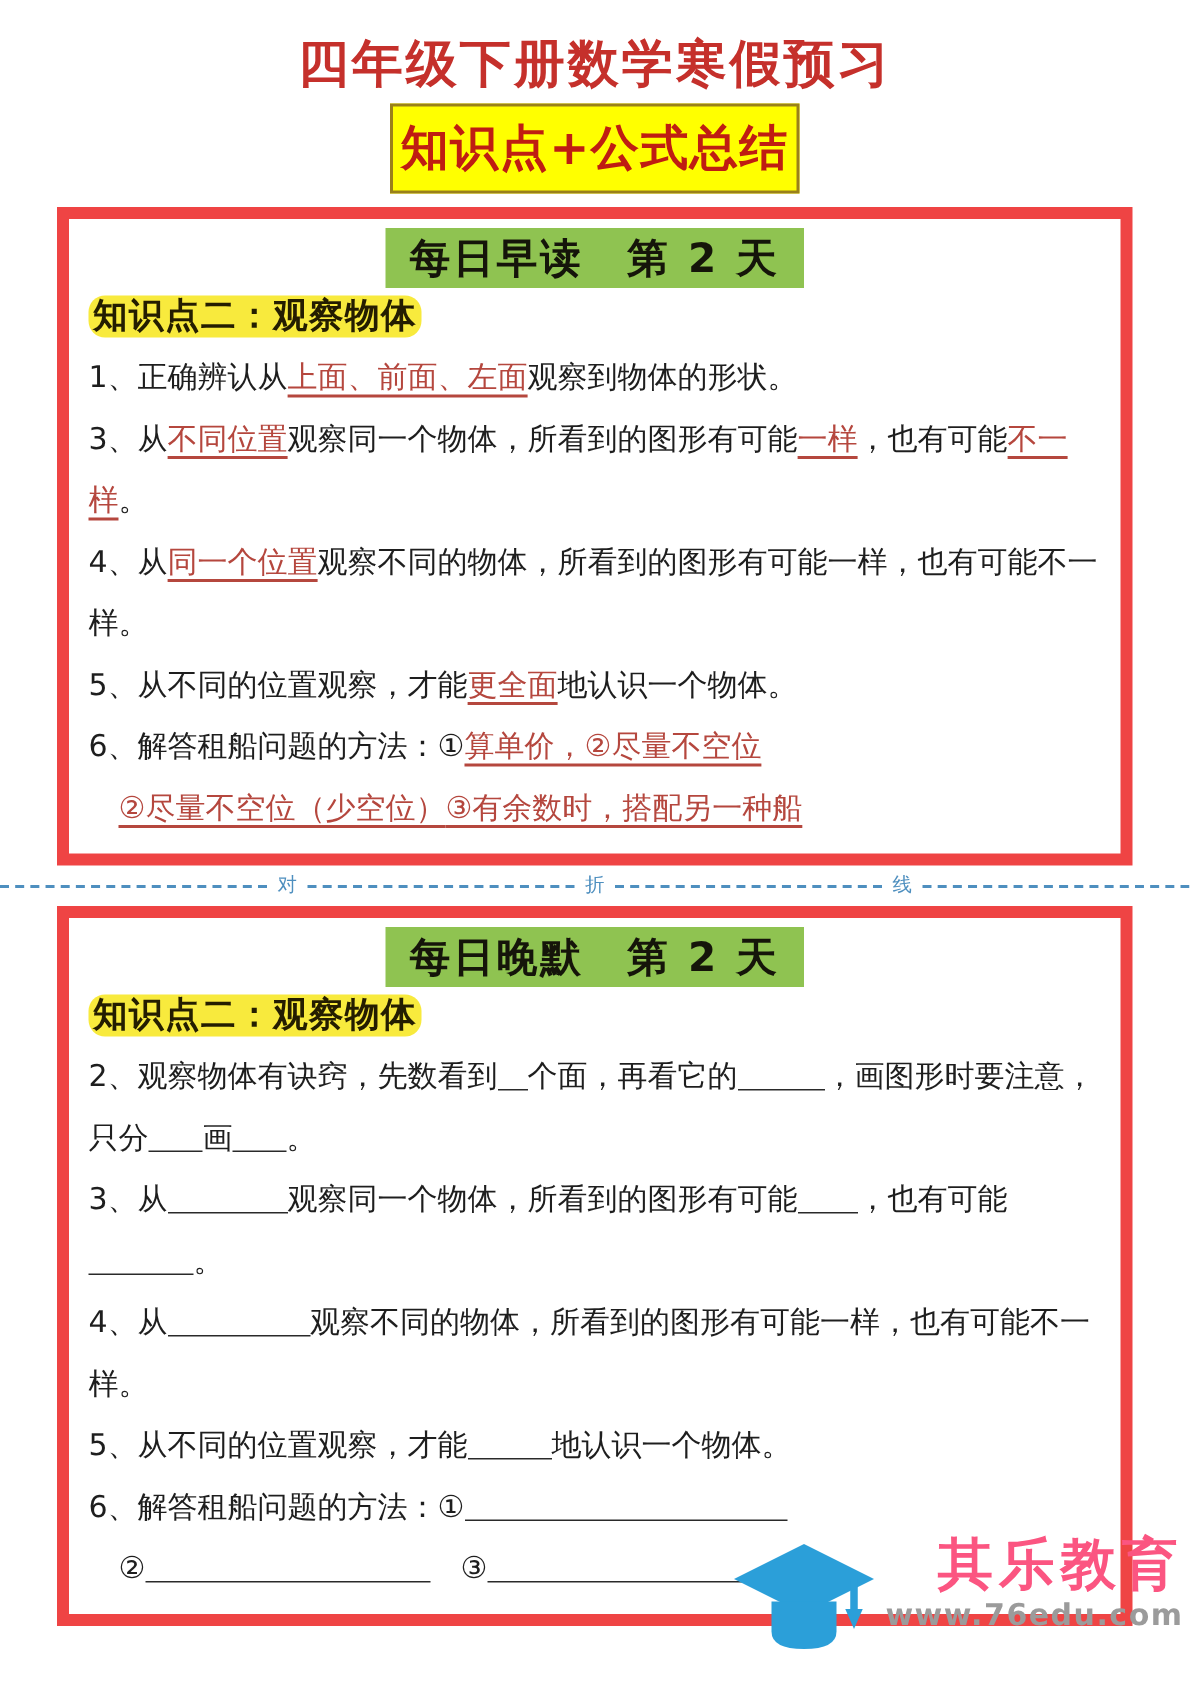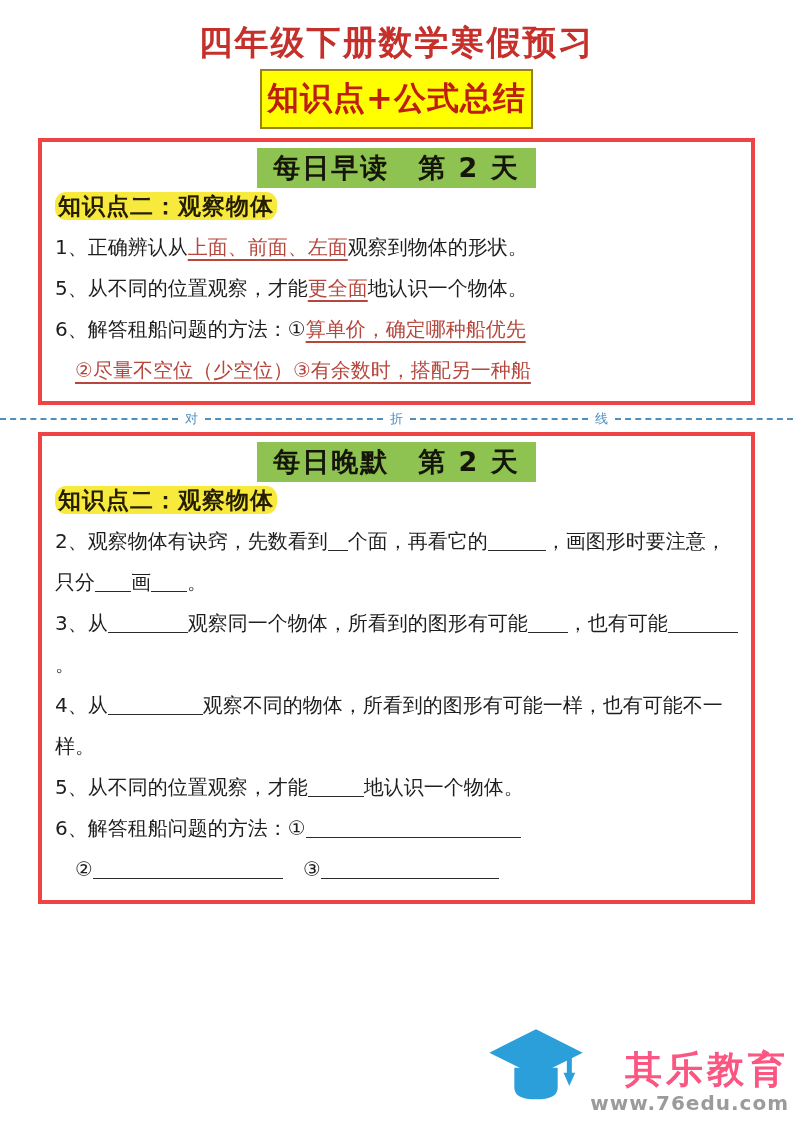--- a/index.html
+++ b/index.html
@@ -19,21 +19,21 @@
     flex-direction:column;
   }
   .page-title{
     font-size:34px;font-weight:bold;color:var(--title-red);letter-spacing:2px;white-space:nowrap;
   }
   .badge{
     font-size:32px;font-weight:bold;color:var(--badge-text);background:var(--badge-bg);
     border:2px solid var(--badge-border);padding:6px 5px;white-space:nowrap;letter-spacing:1px;
   }
   .box{
-    margin:0 38px;border:4px solid #ef4444;padding:4px 13px 10px 13px;background:#fff;
+    margin:0 38px;border:8px solid #ef4444;padding:4px 13px 10px 13px;background:#fff;
   }
   .sec-header{text-align:center;margin:2px 0 3px 0;}
   .hl-green{
     display:inline-block;background:var(--header-green-bg);color:#15150a;
     font-weight:bold;font-size:27px;padding:2px 16px;letter-spacing:2px;
   }
   .kp{margin:3px 0 5px 0;}
   .hl-yellow{
     background:var(--kp-yellow-bg);color:#241d00;font-weight:bold;font-size:23px;
     padding:1px 3px;letter-spacing:1px;border-radius:11px;
@@ -49,21 +49,21 @@
     border-bottom:1.6px solid #2a2a2a;
   }
   .fold-divider{
     display:flex;align-items:center;width:793px;margin:7px 0 7px 0;
   }
   .fold-divider .seg{flex:1;border-top:2.5px dashed var(--divider-blue);}
   .fold-divider .lbl{
     color:var(--divider-blue);font-size:13px;padding:0 7px;line-height:1;white-space:nowrap;
   }
   .logo{
-    position:absolute;right:4px;bottom:8px;display:flex;align-items:flex-end;gap:4px;
+    position:absolute;right:4px;bottom:8px;display:flex;align-items:flex-start;gap:4px;
   }
   .logo-text{display:flex;flex-direction:column;align-items:flex-end;}
   .logo-name{
     font-size:37px;font-weight:bold;color:var(--logo-pink);letter-spacing:4px;line-height:1.15;white-space:nowrap;
   }
   .logo-url{
     font-size:20px;font-weight:bold;color:var(--logo-gray);line-height:1.1;letter-spacing:1px;white-space:nowrap;
   }
 </style>
 </head>
@@ -76,22 +76,24 @@
 
 <section class="box">
   <div class="sec-header">
     <span class="hl-green">每日早读　第 2 天</span>
   </div>
   <div class="kp">
     <span class="hl-yellow">知识点二：观察物体</span>
   </div>
   <div class="items">
       <p class="item"><span class="txt">1、正确辨认从</span><span class="ans">上面、前面、左面</span><span class="txt">观察到物体的形状。</span></p>
+      <p class="item"><span class="txt">3、从</span><span class="ans">不同位置</span><span class="txt">观察同一个物体，所看到的图形有可能</span><span class="ans">一样</span><span class="txt">，也有可能</span><span class="ans">不一样</span><span class="txt">。</span></p>
+      <p class="item"><span class="txt">4、从</span><span class="ans">同一个位置</span><span class="txt">观察不同的物体，所看到的图形有可能一样，也有可能不一样。</span></p>
       <p class="item"><span class="txt">5、从不同的位置观察，才能</span><span class="ans">更全面</span><span class="txt">地认识一个物体。</span></p>
-      <p class="item"><span class="txt">6、解答租船问题的方法：①</span><span class="ans">算单价，确定哪种船优先</span><br><span class="txt">　</span><span class="ans">②尽量不空位（少空位）</span><span class="ans">③有余数时，搭配另一种船</span></p>
+      <p class="item"><span class="txt">6、解答租船问题的方法：①</span><span class="ans">算单价，②尽量不空位</span><br><span class="txt">　</span><span class="ans">②尽量不空位（少空位）</span><span class="ans">③有余数时，搭配另一种船</span></p>
     </div>
 </section>
 
 <div class="fold-divider">
   <span class="seg"></span>
   <span class="lbl">对</span>
   <span class="seg"></span>
   <span class="lbl">折</span>
   <span class="seg"></span>
   <span class="lbl">线</span>

